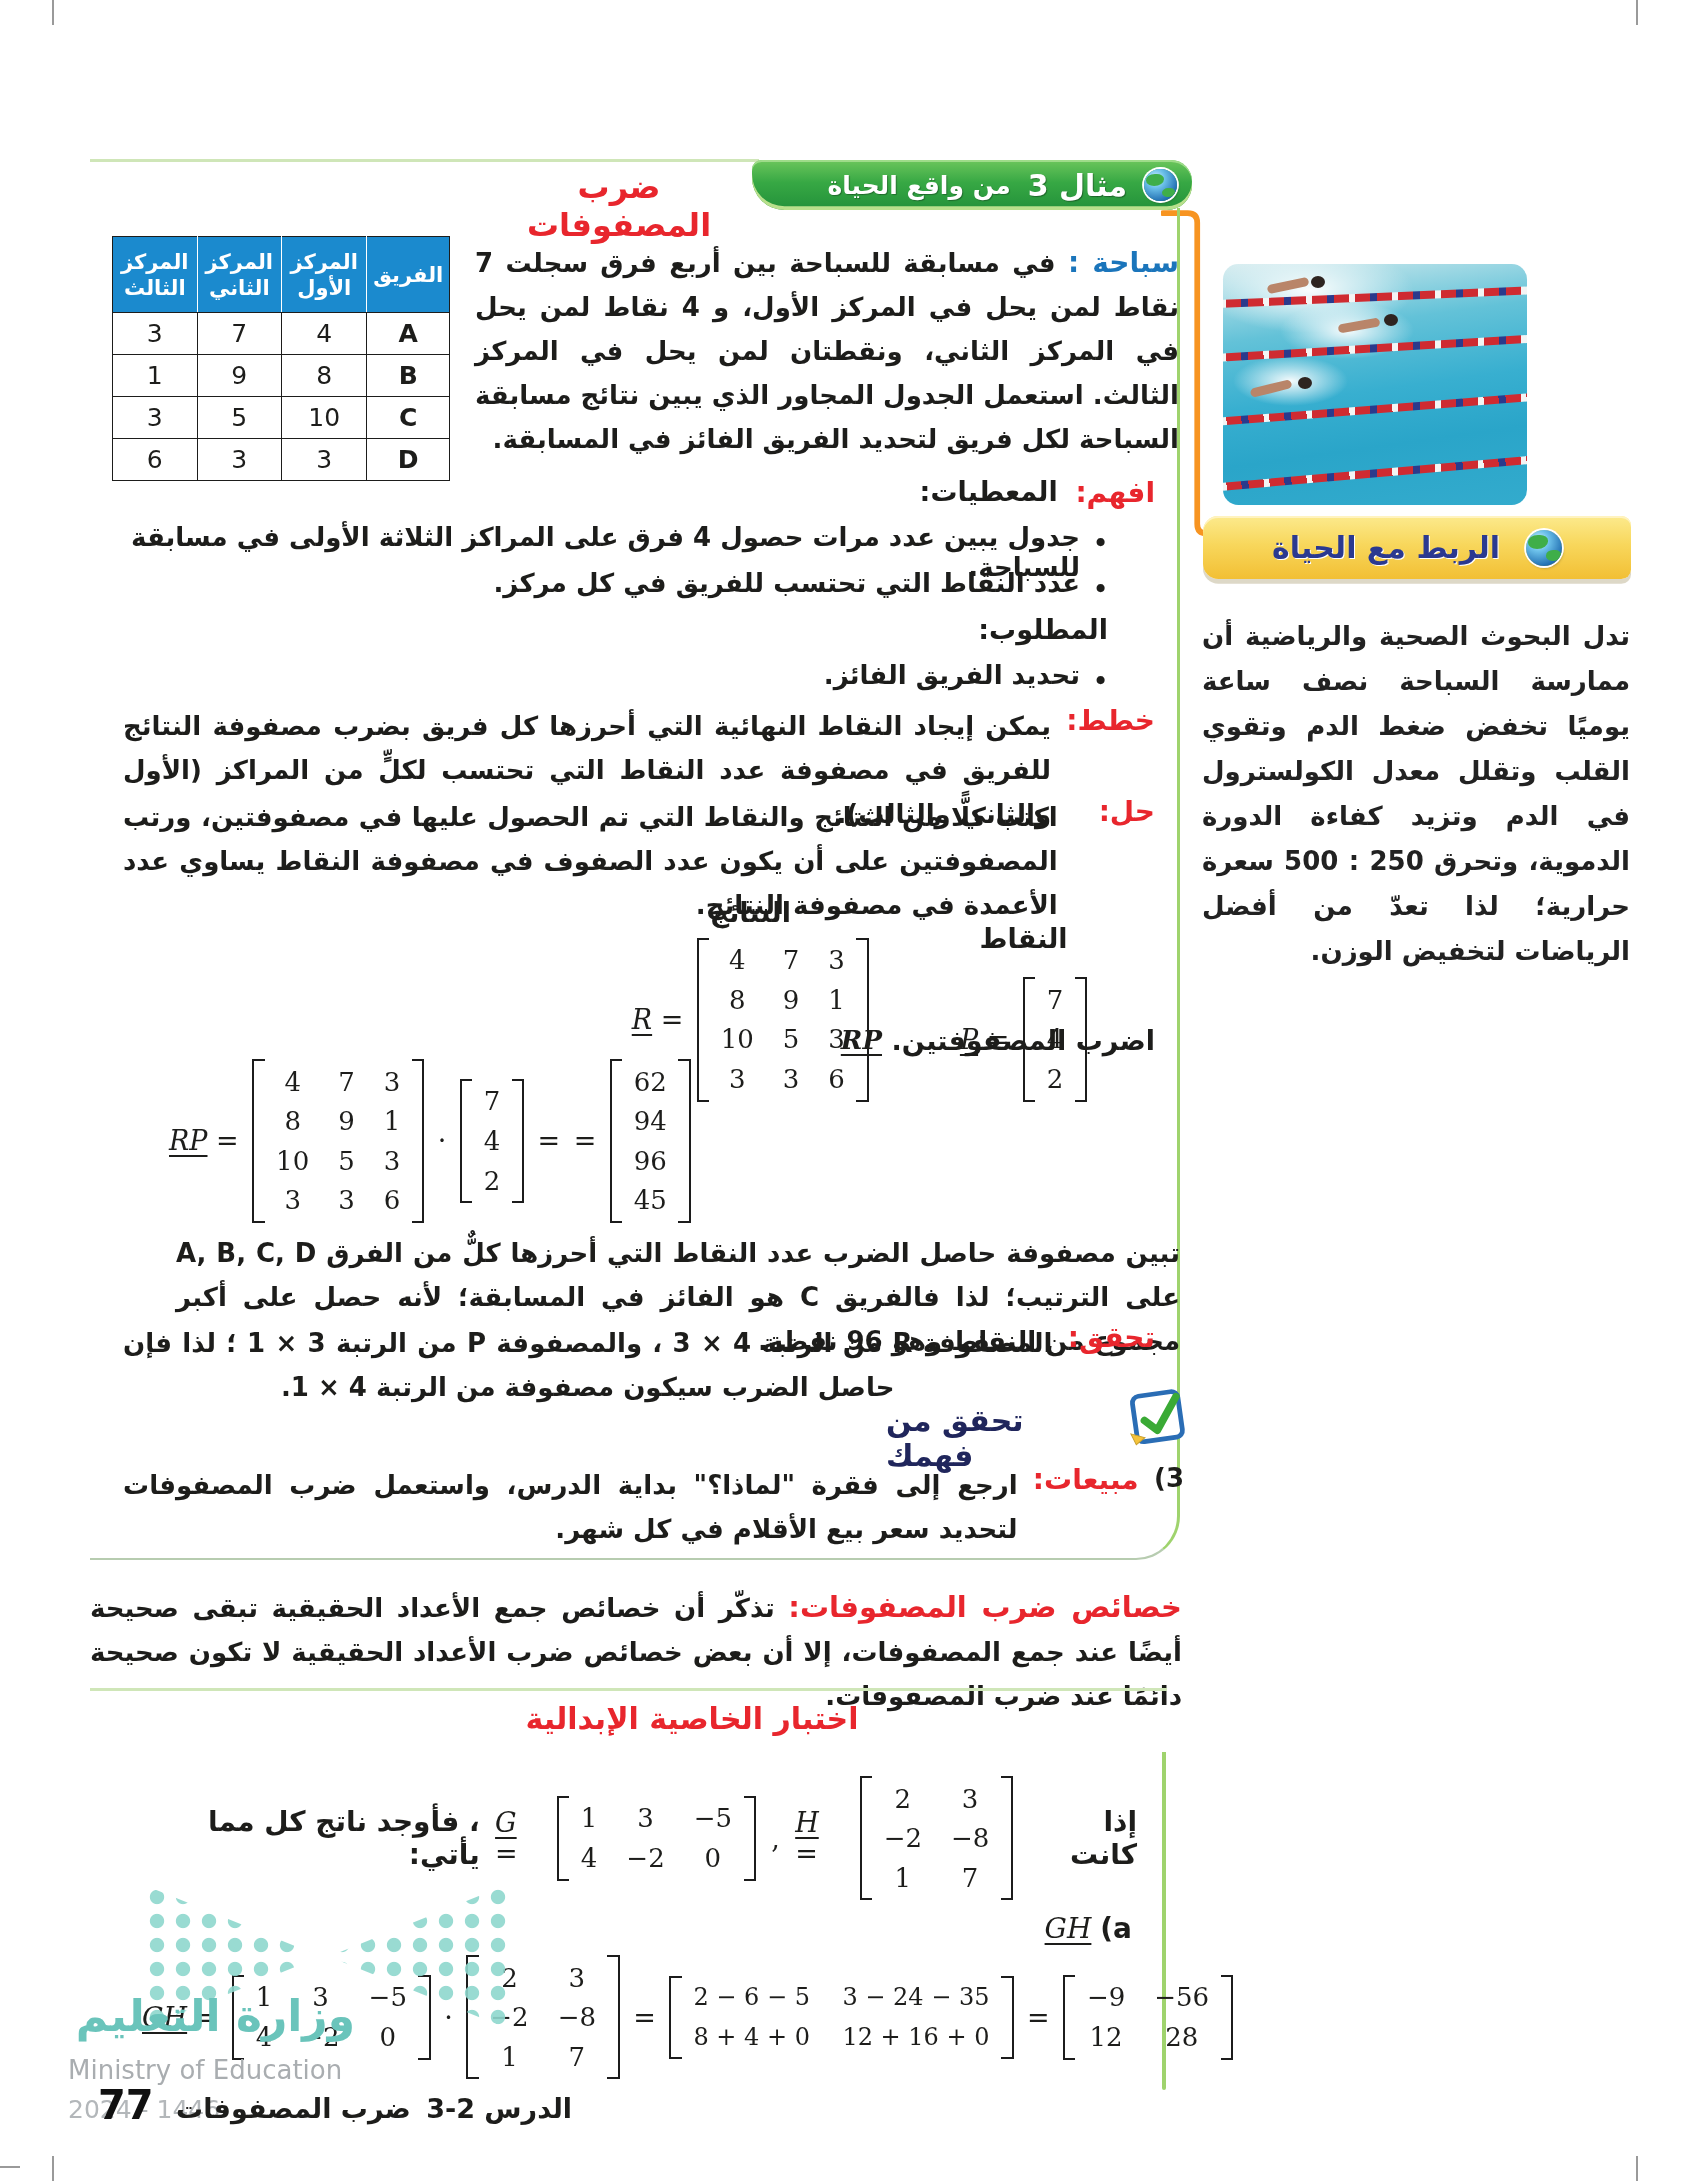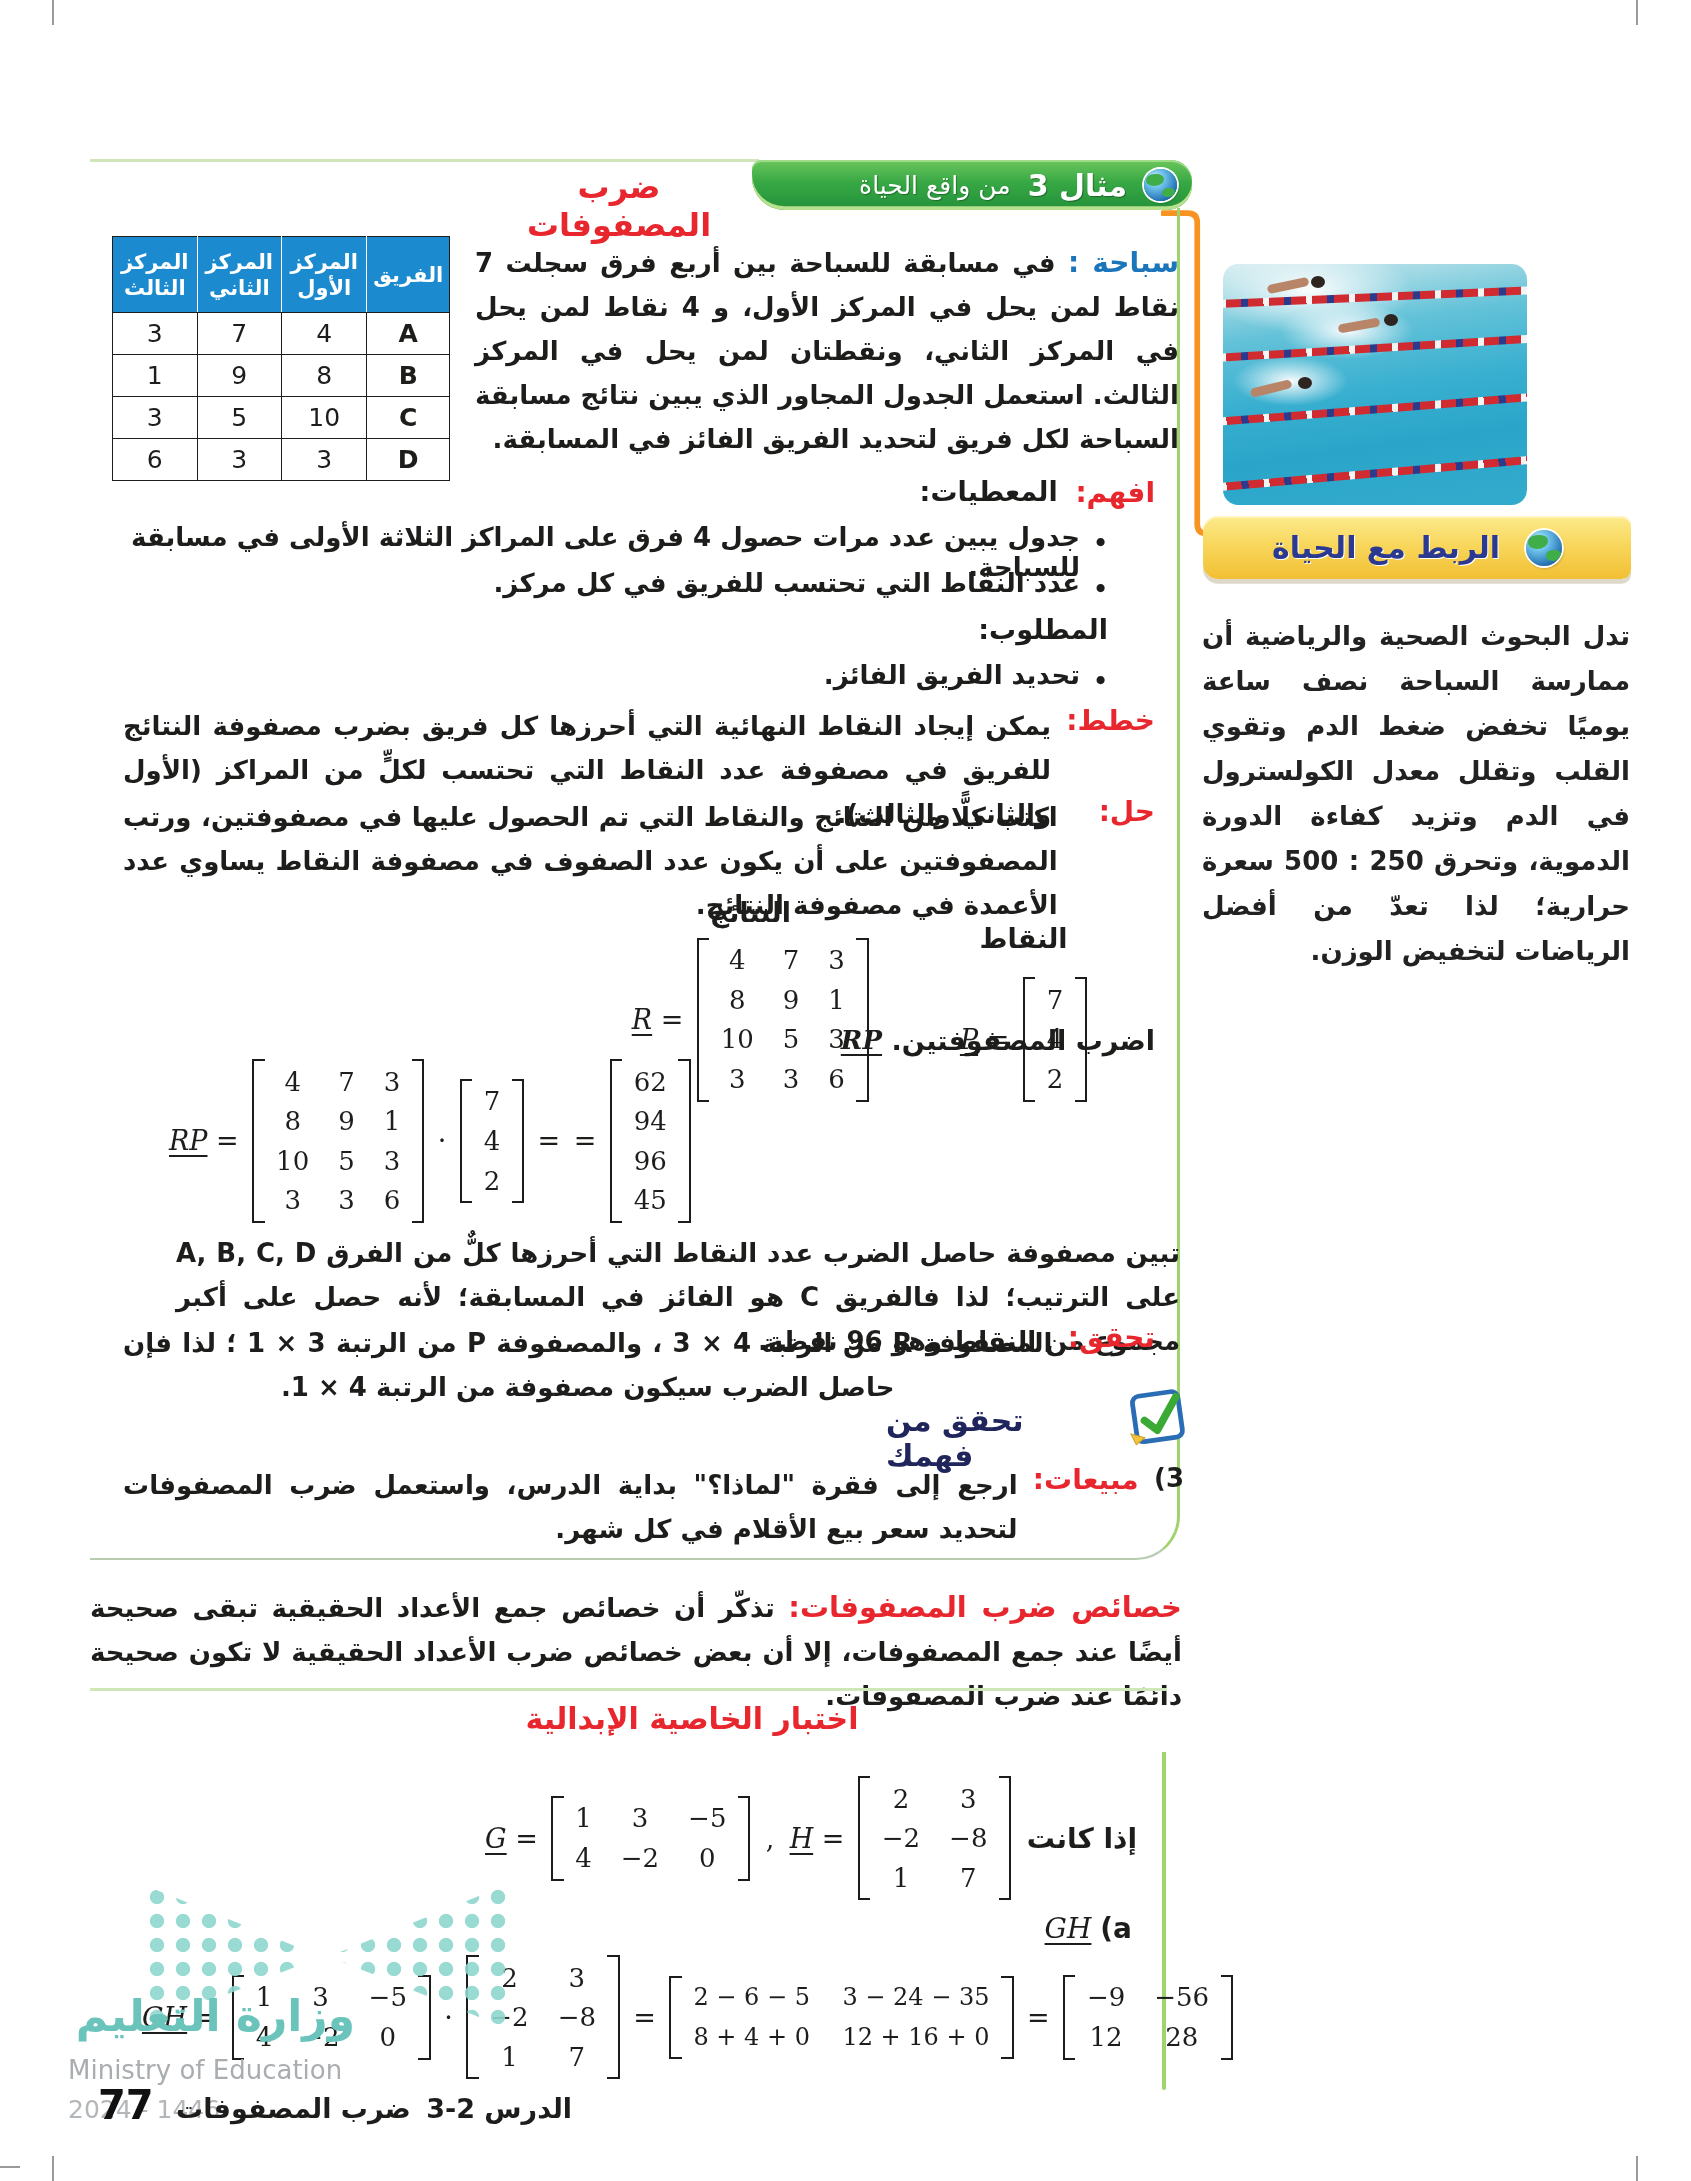--- a/index.html
+++ b/index.html
@@ -7,21 +7,21 @@
         font-family:"DejaVu Sans", sans-serif;color:#1d1d1b;direction:rtl;}
   .abs{position:absolute;}
   
   .trim{position:absolute;background:#9a9a9a;}
   
   .g-banner{background:linear-gradient(180deg,#6cc65c 0%,#37a844 45%,#23913a 100%);
             box-shadow:inset 0 -3.8px 0 #b9e08c, inset 0 1.9px 0 #9fdc8a;}
   .banner3{left:753px;top:160px;width:415px;height:50px;border-radius:9.6px 21px 25px 32.5px;
            display:flex;align-items:center;justify-content:flex-start;gap:17px;padding:0 15.3px 0 9.6px;}
   .banner3 .ex-label{color:#fff;font-size:30px;font-weight:bold;text-shadow:1px 1px 1px rgba(0,0,0,.35);}
-  .banner3 .ex-tag{color:#fff;font-size:25px;font-weight:normal;text-shadow:1px 1px 1px rgba(0,0,0,.3);}
+  .banner3 .ex-tag{color:#fff;font-size:25px;font-weight:bold;text-shadow:1px 1px 1px rgba(0,0,0,.3);}
   .thinline{height:2.9px;background:#cfe6b8;}
   .red-title{color:#e8262d;font-weight:bold;text-align:center;}
   
   .globe{border-radius:50%;background:radial-gradient(circle at 35% 30%, #d9f2ff 0%, #6cc1ea 30%, #1f6cb0 75%, #114f86 100%);
          box-shadow:0 0 0 1.9px #ffffff, 1px 1.9px 2.9px rgba(0,0,0,.35);position:relative;overflow:hidden;flex:0 0 auto;}
   .globe::before,.globe::after{content:"";position:absolute;background:#3fae49;border-radius:50% 40% 55% 45%;}
   .globe::before{width:55%;height:38%;left:6%;top:16%;}
   .globe::after{width:40%;height:30%;right:4%;bottom:12%;}
   
   .frame3{left:91px;top:208px;width:1087px;height:1350px;border-right:3.8px solid #9fd36d;
@@ -332,20 +332,21 @@
             <span>1</span>
             <span>3</span>
             <span>−5</span>
             <span>4</span>
             <span>−2</span>
             <span>0</span>
           </span>
         <span class="br r"></span>
       </span>
     </span>
+    <span style="font-size:28px;font-weight:bold;">، فأوجد ناتج كل مما يأتي:</span>
   </div>
 
   <div class="abs" style="left:942px;top:1912px;width:191px;text-align:right;direction:ltr;font-size:28px;">
     <span class="mvar">GH</span>
     <span style="font-weight:bold;font-family:'DejaVu Sans', sans-serif;">(a</span>
   </div>
 
   <div class="abs mrow" style="left:143px;top:1955px;">
     <span class="meq"><span class="mvar">GH</span> <span>=</span></span>
     <span class="mat">

